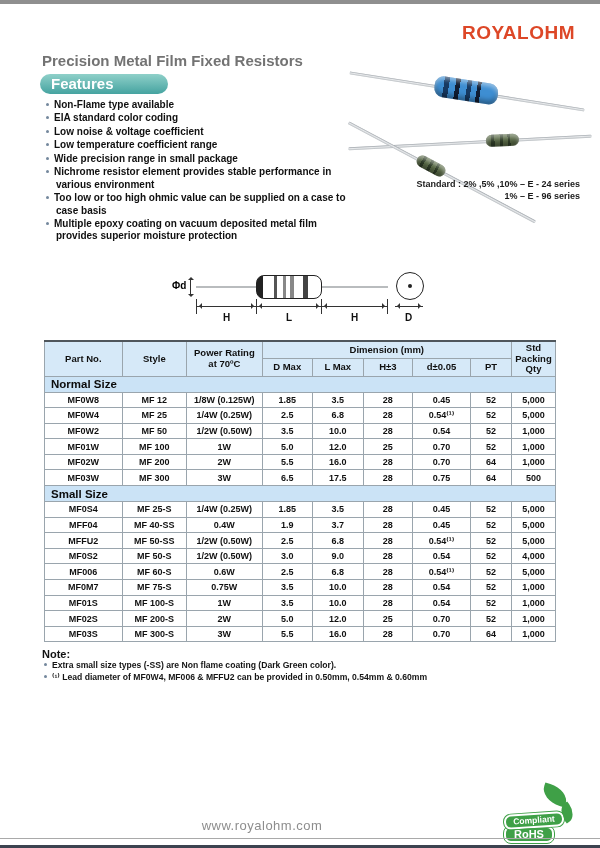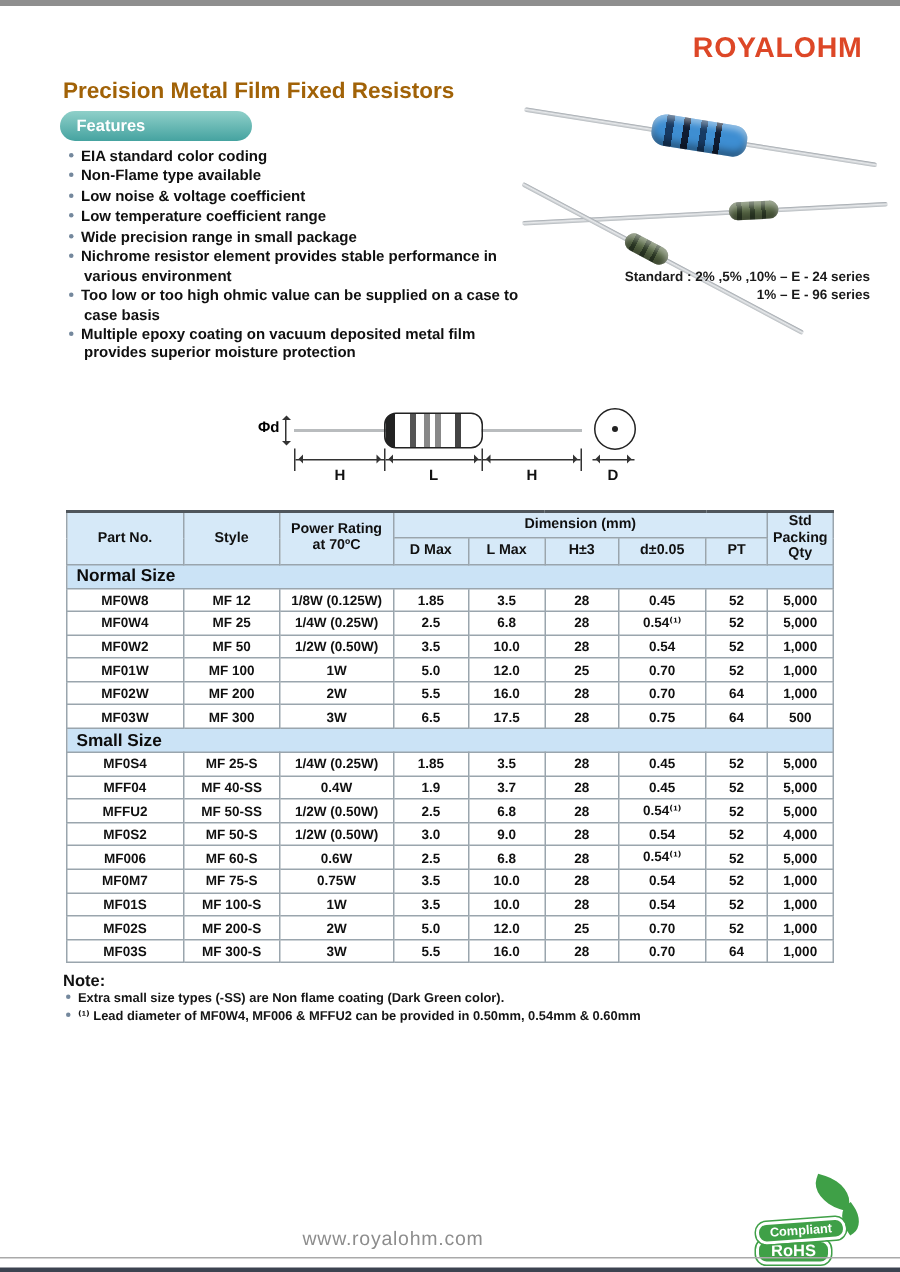--- a/index.html
+++ b/index.html
@@ -4,24 +4,24 @@
 <style>
   html,body{margin:0;padding:0;background:#fff;}
   body{font-family:"Liberation Sans","DejaVu Sans",sans-serif;color:#111;}
   #page{position:relative;width:600px;height:848px;background:#fff;overflow:hidden;}
 
   .topbar{position:absolute;left:0;top:0;width:600px;height:4px;background:#8f8f8f;}
   .bottomhair{position:absolute;left:0;top:838px;width:600px;height:1px;background:#a9a9a9;}
   .bottombar{position:absolute;left:0;top:845px;width:600px;height:3px;background:#3c4350;}
 
   .brand{position:absolute;top:22px;right:25px;font-size:19px;font-weight:800;letter-spacing:.5px;color:#dd4727;}
-  .title{position:absolute;left:42px;top:52px;font-size:15px;font-weight:700;color:#a16207;}
+  .title{position:absolute;left:42px;top:52px;font-size:15px;font-weight:700;color:#737373;}
 
   .features-pill{position:absolute;left:40px;top:74px;width:128px;height:20px;border-radius:11px;
-    background:linear-gradient(#8fd0c9,#45a3a0);color:#fff;font-size:11px;font-weight:700;
+    background:linear-gradient(#8fd0c9,#45a3a0);color:#fff;font-size:15px;font-weight:700;
     line-height:20px;padding-left:11px;box-sizing:border-box;}
 
   .features-list{position:absolute;left:42px;top:99px;width:310px;font-size:10px;font-weight:700;
     line-height:12.3px;color:#101010;}
   .feat{padding-left:14px;text-indent:-10px;margin-bottom:1.2px;}
   .bdot{display:inline-block;width:3px;height:3px;border-radius:50%;background:#74889d;vertical-align:2px;margin-right:5px;}
 
   
   .photo{position:absolute;left:330px;top:70px;width:265px;height:150px;}
   .rgroup{position:absolute;}
@@ -80,22 +80,22 @@
 <body>
 
 <div id="page">
   <div class="topbar"></div>
 
   <div class="brand">ROYALOHM</div>
   <div class="title">Precision Metal Film Fixed Resistors</div>
 
   <div class="features-pill">Features</div>
   <div class="features-list">
+      <div class="feat"><span class="bdot"></span>Non-Flame type available</div>
       <div class="feat"><span class="bdot"></span>EIA standard color coding</div>
-      <div class="feat"><span class="bdot"></span>Non-Flame type available</div>
       <div class="feat"><span class="bdot"></span>Low noise &amp; voltage coefficient</div>
       <div class="feat"><span class="bdot"></span>Low temperature coefficient range</div>
       <div class="feat"><span class="bdot"></span>Wide precision range in small package</div>
       <div class="feat"><span class="bdot"></span>Nichrome resistor element  provides stable performance in various environment</div>
       <div class="feat"><span class="bdot"></span>Too low or too high ohmic value can be supplied on a case to case basis</div>
       <div class="feat"><span class="bdot"></span>Multiple epoxy coating on vacuum deposited metal film provides superior moisture protection</div>
     </div>
 
   <div class="photo">
     <div class="rgroup" style="left:18px;top:0px;width:238px;height:44px;transform:rotate(9deg);">

